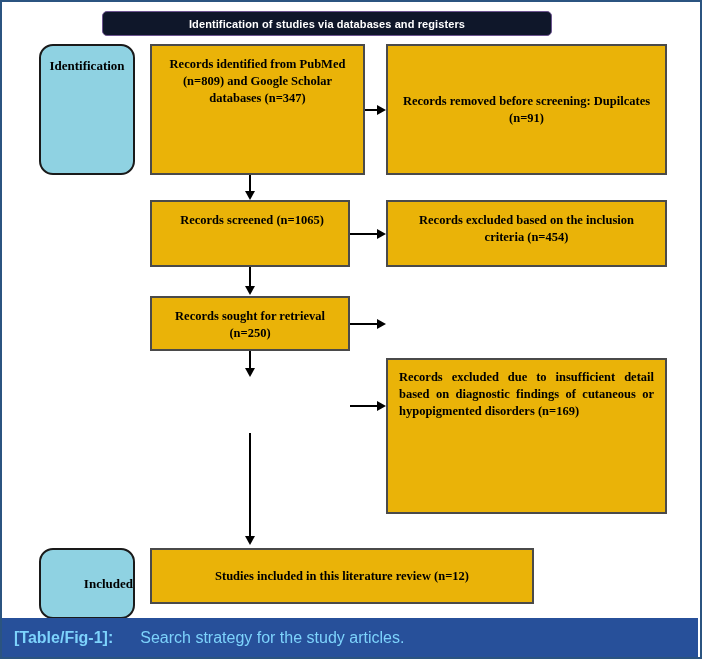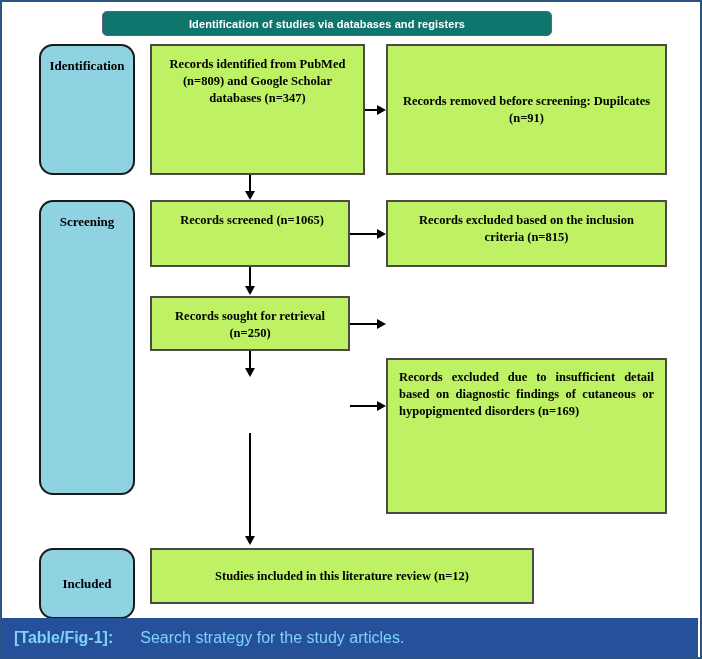--- a/index.html
+++ b/index.html
@@ -38,21 +38,21 @@
     background: #ffffff;
   }
 
   
   #header-banner {
     position: absolute;
     left: 100px;
     top: 9px;
     width: 450px;
     height: 25px;
-    background: #0f766e;
+    background: #0f172a;
     border: 1px solid #6d5590;
     border-radius: 5px;
     box-sizing: border-box;
     color: #ffffff;
     font-family: "Liberation Sans", "DejaVu Sans", sans-serif;
     font-weight: bold;
     font-size: 11px;
     display: flex;
     align-items: center;
     justify-content: center;
@@ -81,27 +81,28 @@
     width: 96px; height: 131px;
   }
   #stage-screening {
     left: 37px; top: 198px;
     width: 96px; height: 295px;
   }
   #stage-included {
     left: 37px; top: 546px;
     width: 96px; height: 71px;
     align-items: center;
+    justify-content: flex-end;
   }
   #stage-included .stage-label { padding-top: 0; }
 
   
   .flow-box {
     position: absolute;
-    background: #bef264;
+    background: #eab308;
     border: 2px solid #4a4a4a;
     box-sizing: border-box;
     font-weight: bold;
     font-size: 12.5px;
     color: #000000;
     line-height: 1.35;
     padding: 10px 12px;
   }
   .flow-box .box-text {
     display: block;
@@ -189,42 +190,39 @@
 <div id="figure-root">
 
   <div id="diagram-area">
 
     <div id="header-banner">Identification of studies via databases and registers</div>
 
     <div id="stage-identification" class="stage-box">
       <span class="stage-label">Identification</span>
     </div>
 
-    <div id="stage-screening" class="stage-box">
-      <span class="stage-label">Screening</span>
-    </div>
 
     <div id="stage-included" class="stage-box">
       <span class="stage-label">Included</span>
     </div>
 
     <div id="box-identified" class="flow-box">
       <span class="box-text">Records identified from PubMed (n=809) and Google Scholar databases (n=347)</span>
     </div>
 
     <div id="box-removed" class="flow-box vcenter">
       <span class="box-text">Records removed before screening: Dupilcates (n=91)</span>
     </div>
 
     <div id="box-screened" class="flow-box">
       <span class="box-text">Records screened (n=1065)</span>
     </div>
 
     <div id="box-excluded-crit" class="flow-box">
-      <span class="box-text">Records excluded based on the inclusion criteria (n=815)</span>
+      <span class="box-text">Records excluded based on the inclusion criteria (n=454)</span>
     </div>
 
     <div id="box-sought" class="flow-box">
       <span class="box-text">Records sought for retrieval (n=250)</span>
     </div>
 
 
 
     <div id="box-excluded-detail" class="flow-box justified">
       <span class="box-text">Records excluded due to insufficient detail based on diagnostic findings of cutaneous or hypopigmented disorders (n=169)</span>

